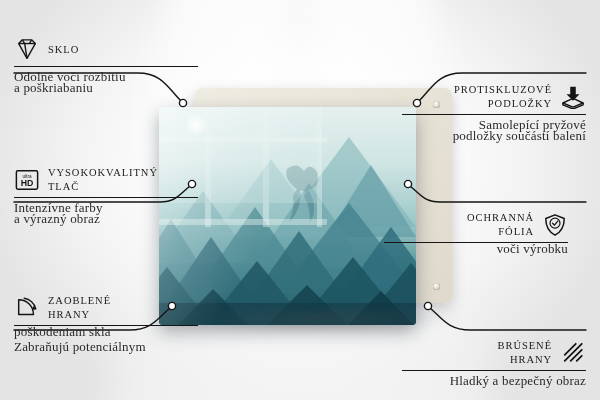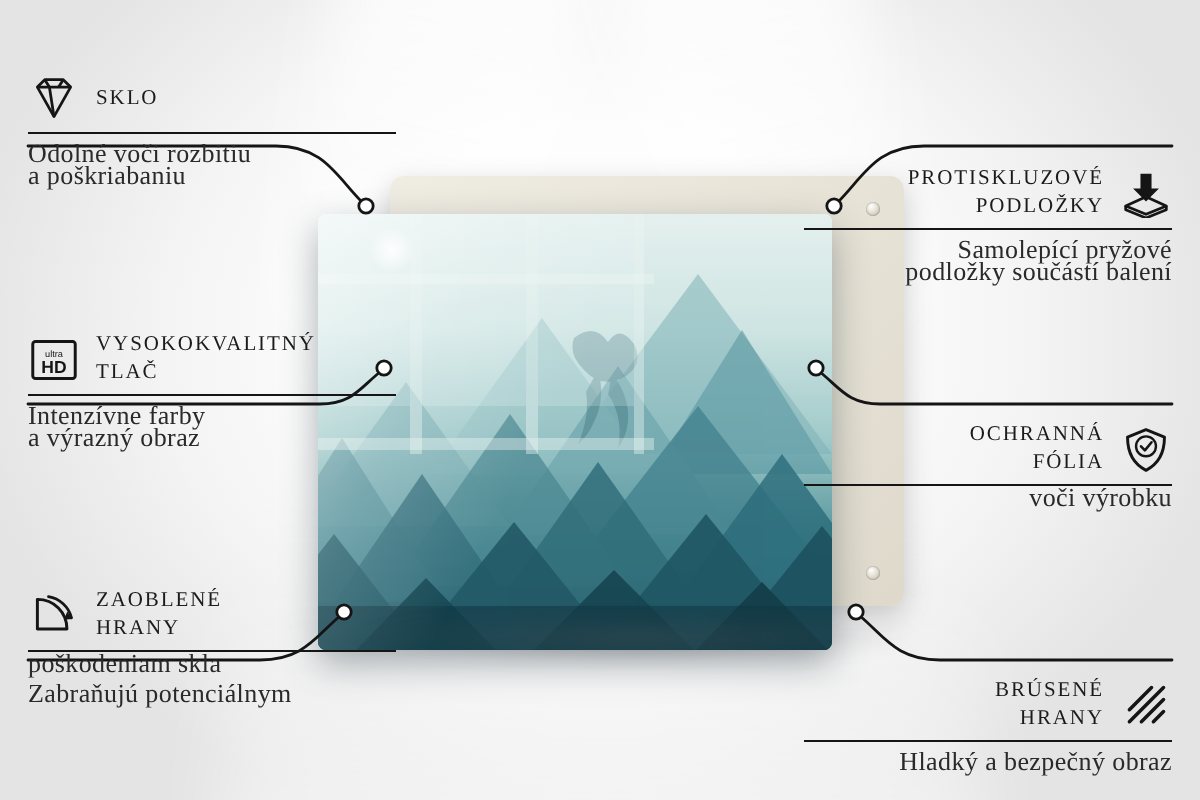--- a/index.html
+++ b/index.html
@@ -248,21 +248,21 @@
         <path d="M11,2 L17,2 L17,10 L21,10 L14,17 L7,10 L11,10 Z" fill="#151515"></path>
         <path d="M14,14.5 L25,19.5 L14,24 L3,19.5 Z" fill="none" stroke="#151515" stroke-width="1.5" stroke-linejoin="round"></path>
         <path d="M3,19.5 L3,21.5 L14,26 L25,21.5 L25,19.5" fill="none" stroke="#151515" stroke-width="1.5" stroke-linejoin="round"></path>
       </svg>
     </div>
     <div class="rule"></div>
     <div class="sub">Samolepící pryžové</div>
     <div class="sub" style="margin-top:0">podložky součástí balení</div>
   </div>
 
-  <div class="feat right" style="right:14px;top:166px;">
+  <div class="feat right" style="right:32px;top:166px;">
     <div class="head">
       <div>
         <div class="ttl">OCHRANNÁ</div>
         <div class="ttl">FÓLIA</div>
       </div>
       <svg class="ico" viewBox="0 0 28 26">
         <path d="M14,2 L24,6 C24,15 20,21 14,24 C8,21 4,15 4,6 Z" fill="none" stroke="#151515" stroke-width="1.6" stroke-linejoin="round"></path>
         <circle cx="14" cy="11" r="5.4" fill="none" stroke="#151515" stroke-width="1.3"></circle>
         <path d="M11.3,11 L13.4,13.2 L17,8.8" fill="none" stroke="#151515" stroke-width="1.4" stroke-linecap="round" stroke-linejoin="round"></path>
       </svg>

